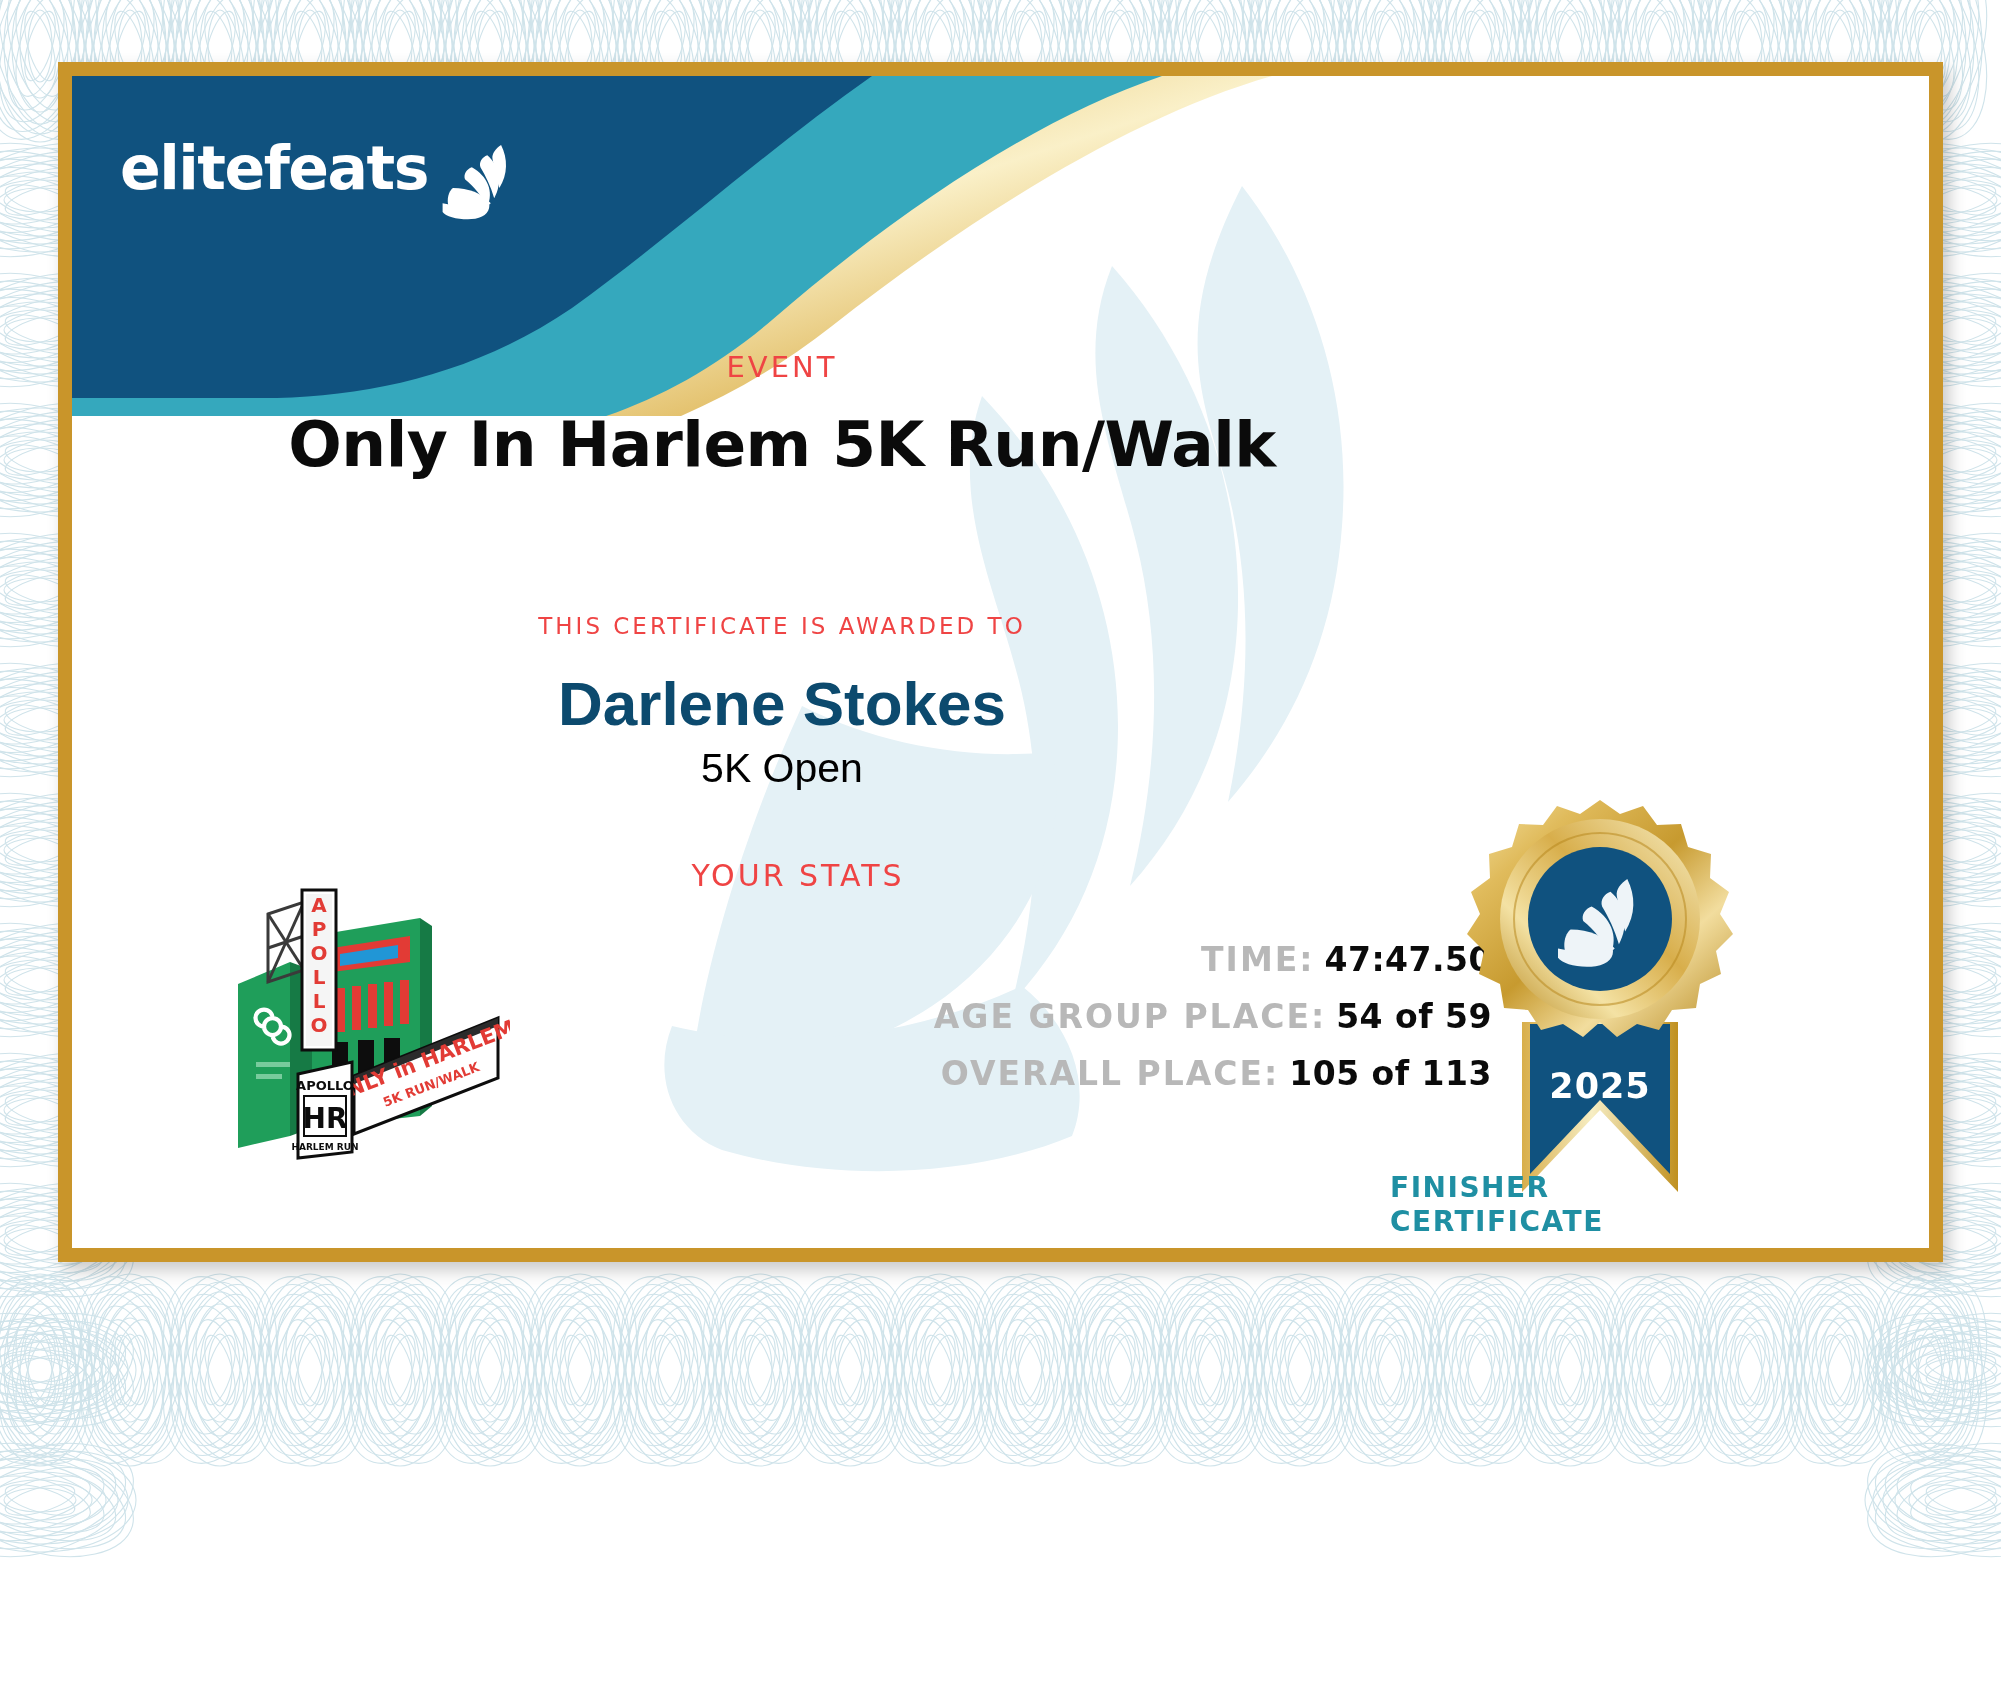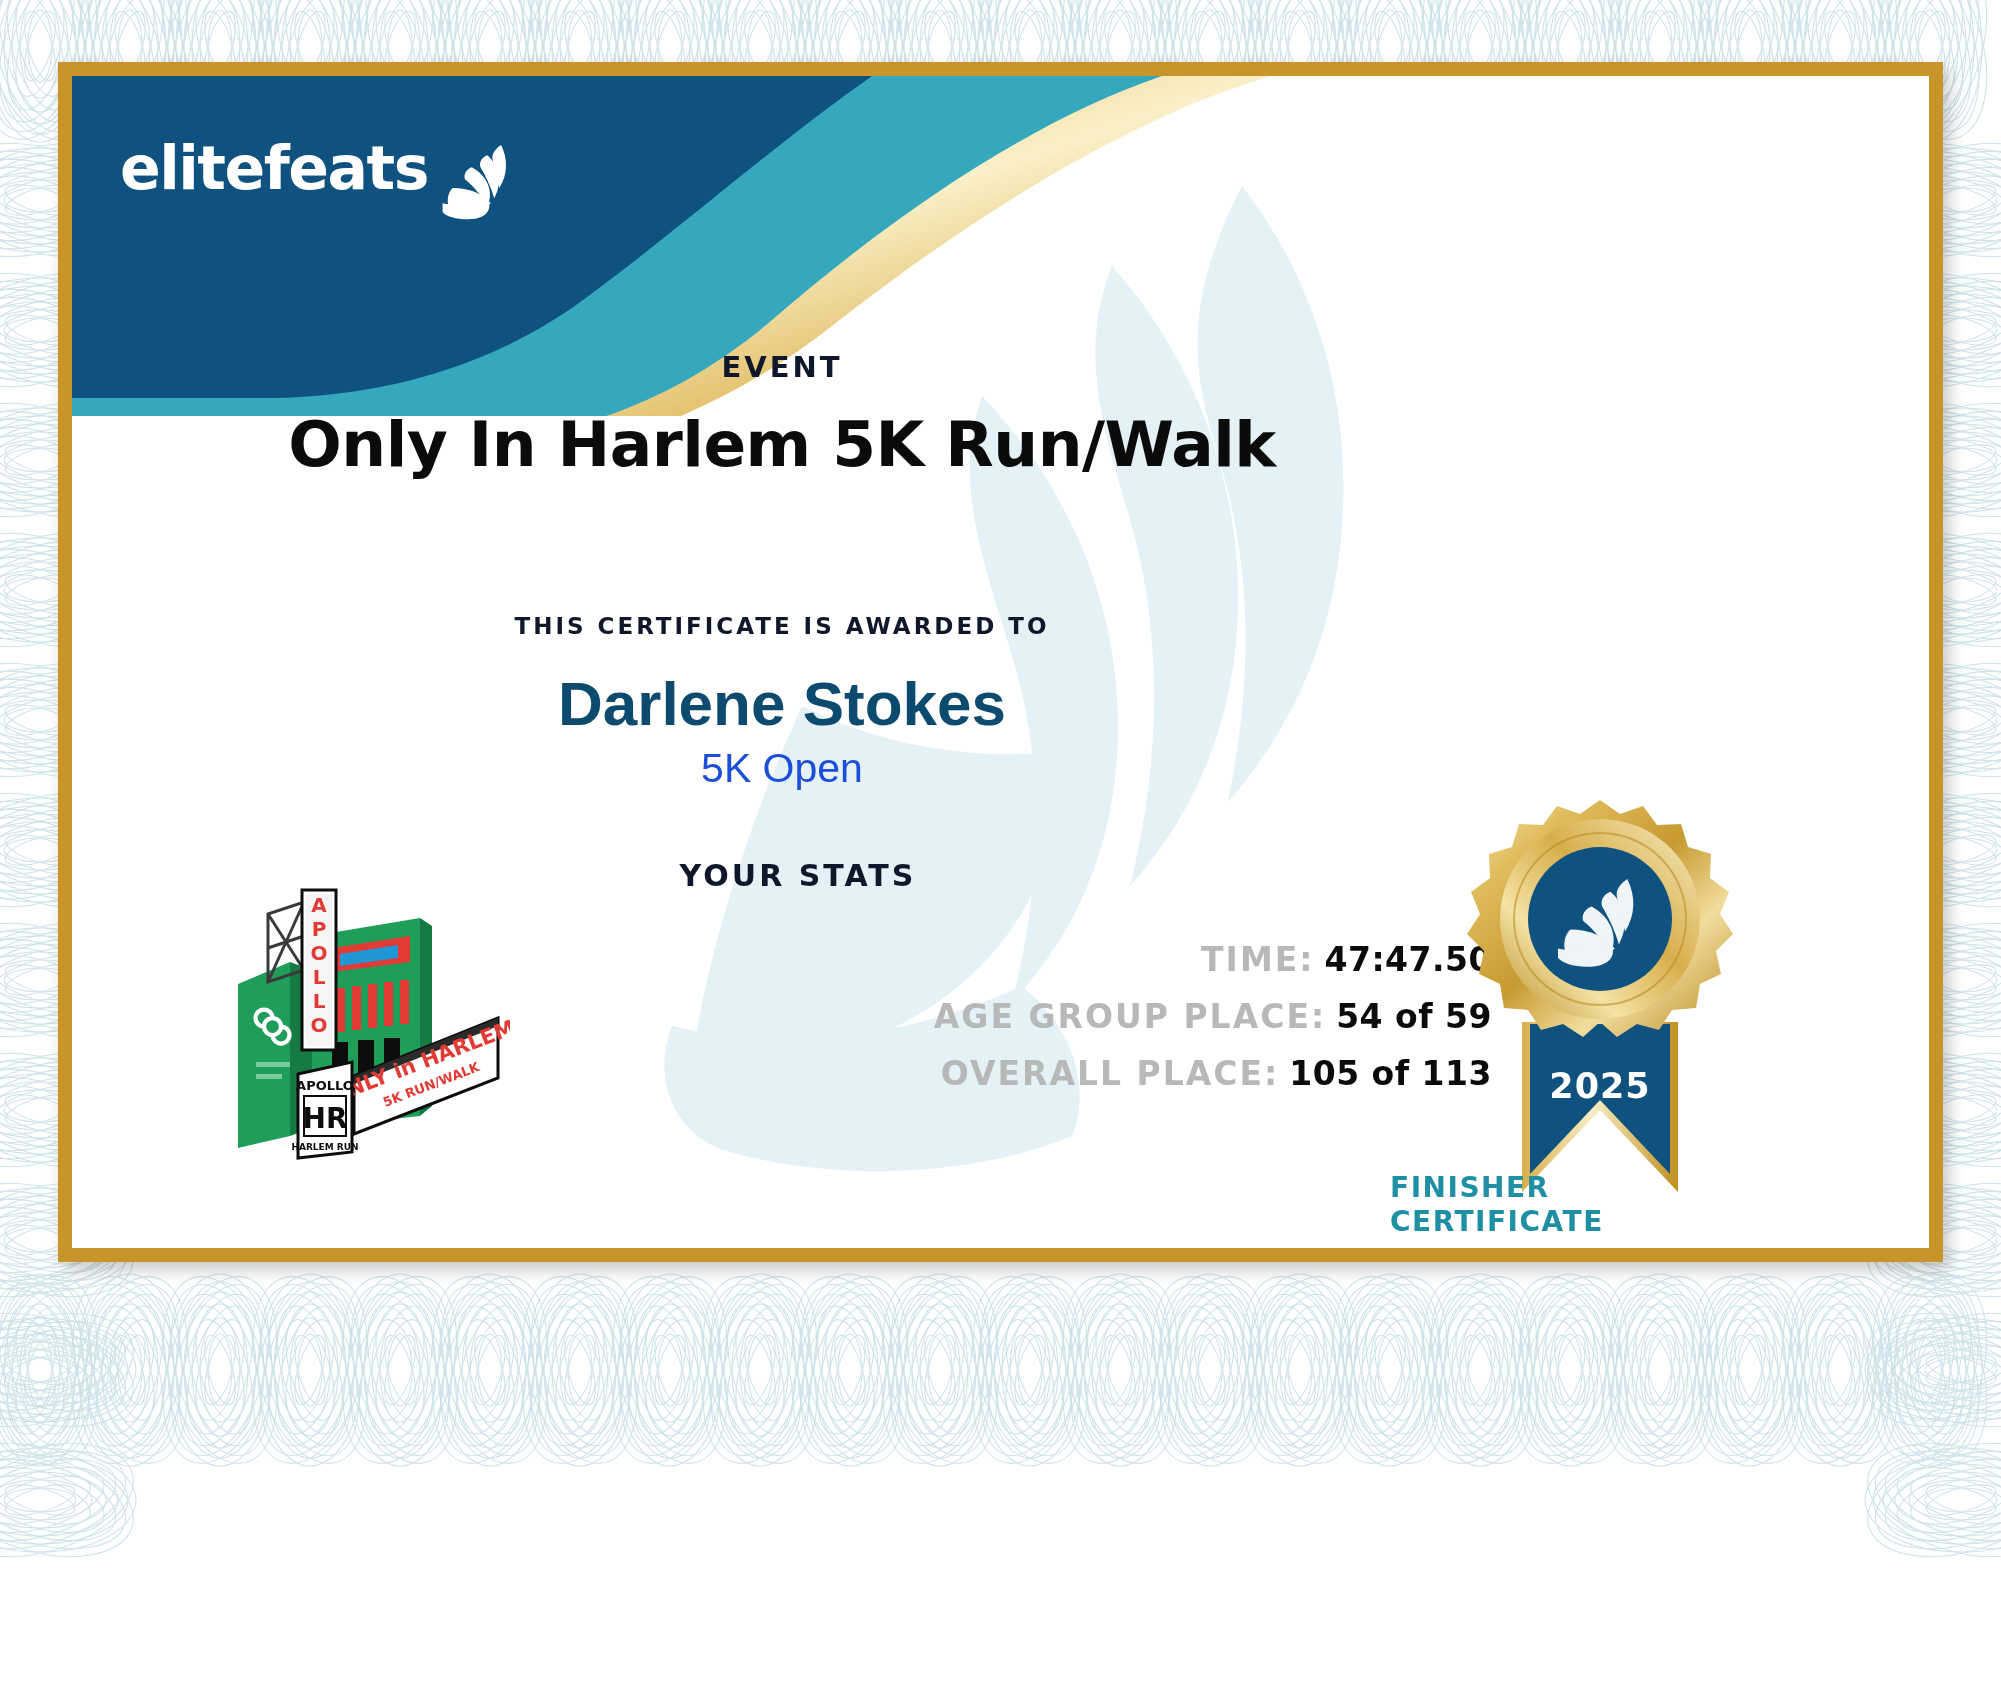--- a/index.html
+++ b/index.html
@@ -83,22 +83,22 @@
   
   #content {
     position: absolute;
     left: 0;
     top: 0;
     width: 100%;
     text-align: center;
   }
 
   .label-muted {
-    color: #0f172a;
-    font-weight: bold;
+    color: #ef4444;
+    font-weight: normal;
     letter-spacing: 3px;
     font-family: "DejaVu Sans", sans-serif;
   }
 
   #event-label {
     position: absolute;
     left: 0;
     top: 274px;
     width: 1420px;
     font-size: 29px;
@@ -132,21 +132,21 @@
     color: #0c4a6e;
     letter-spacing: 0px;
     font-family: Liberation Sans, sans-serif;
   }
   #division {
     position: absolute;
     left: 0;
     top: 669px;
     width: 1420px;
     font-size: 41px;
-    color: #1d4ed8;
+    color: #000000;
     font-family: "Liberation Sans", sans-serif;
   }
 
   #stats-label {
     position: absolute;
     left: 0;
     top: 782px;
     width: 1420px;
     font-size: 30px;
     padding-left: 16px;

